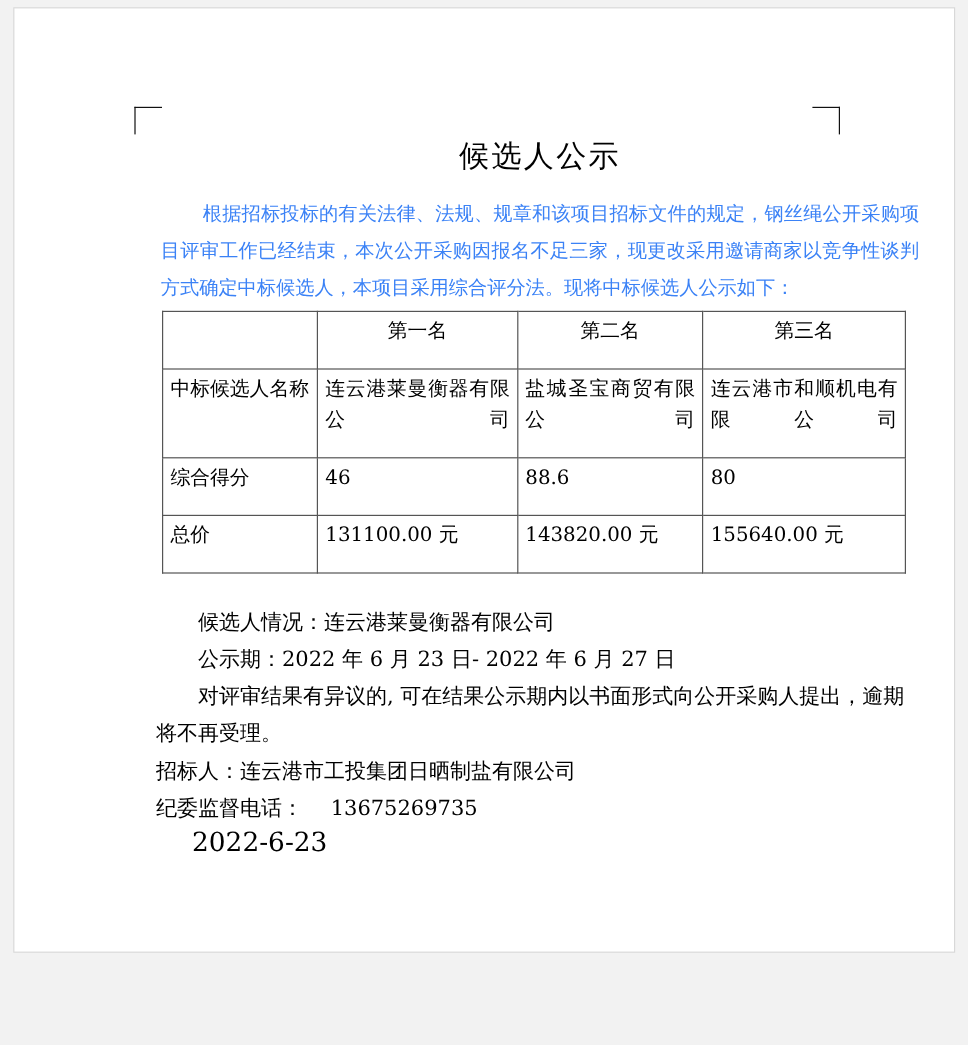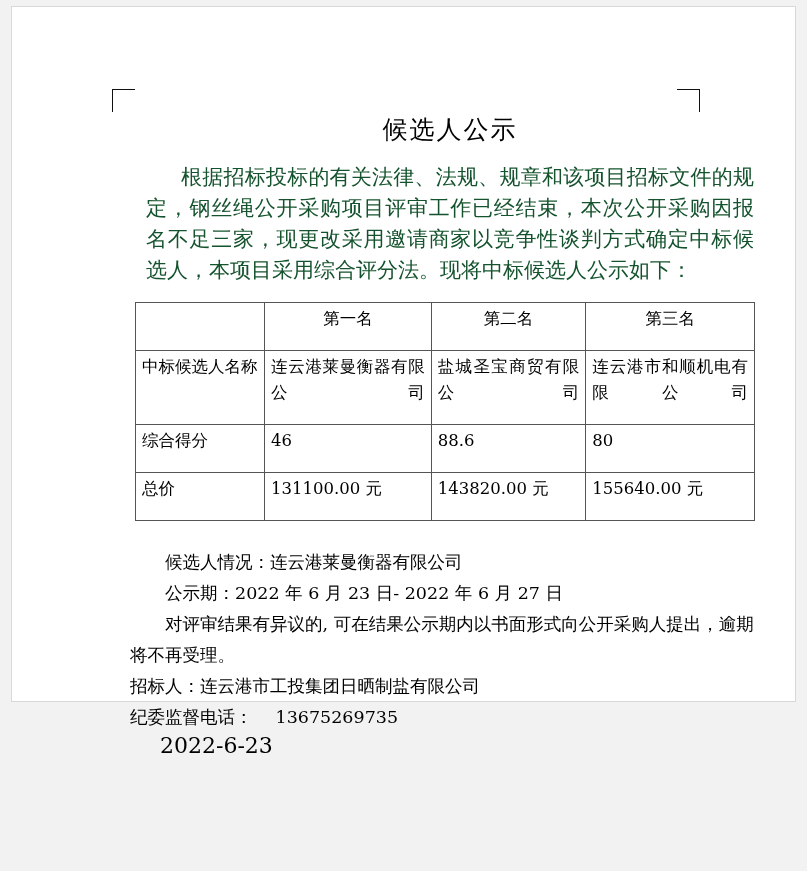--- a/index.html
+++ b/index.html
@@ -9,21 +9,21 @@
   }
   body {
     width: 807px;
     height: 871px;
     font-family: "DejaVu Serif", "Liberation Serif", serif;
     overflow: hidden;
   }
   #page {
     position: relative;
     width: 785px;
-    height: 696px;
+    height: 788px;
     margin: 6px auto 0 auto;
     background: #ffffff;
     border: 1px solid #d8d8d8;
     box-sizing: border-box;
   }
   
   .crop {
     position: absolute;
     width: 22px;
     height: 22px;
@@ -41,26 +41,26 @@
   h1.doc-title {
     font-size: 25px;
     font-weight: normal;
     text-align: center;
     margin: 8px 0 16px 0;
     letter-spacing: 2px;
     font-family: "DejaVu Serif", "Liberation Serif", serif;
   }
 
   p.para {
-    font-size: 21px;
+    font-size: 16px;
     line-height: 31px;
-    margin: 16px;
+    margin: 4px;
     text-align: justify;
     text-justify: inter-ideograph;
-    color: #14532d;
+    color: #3b82f6;
   }
   p.indent2 { text-indent: 35px; }
 
   .list-line {
     font-size: 17.5px;
     line-height: 31px;
     margin: 2px 0 8px 0;
     text-indent: 35px;
   }
 

